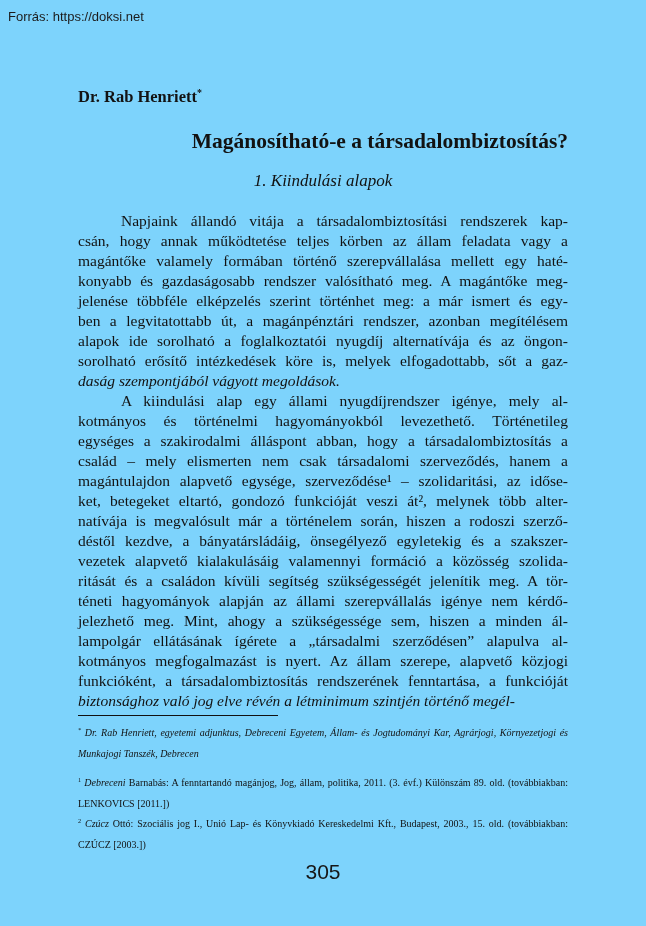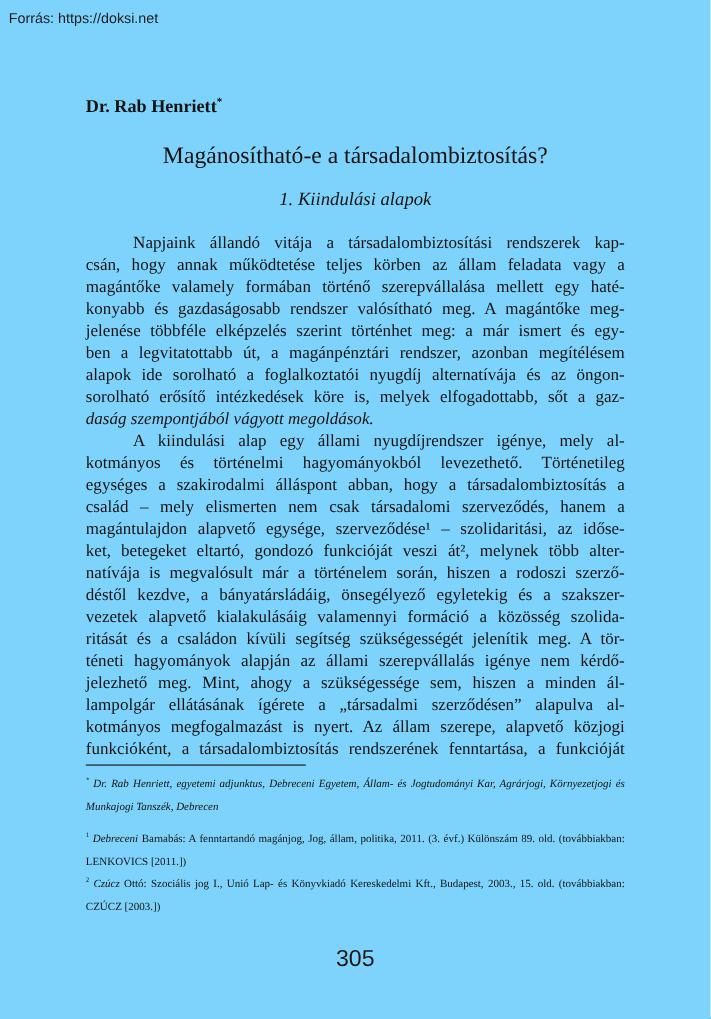--- a/index.html
+++ b/index.html
@@ -28,22 +28,22 @@
   }
   .author-line {
     font-size: 16.5px;
     font-weight: bold;
     line-height: 19px;
   }
   .author-line sup { font-size: 0.6em; }
   .doc-title {
     margin: 23px 0 0 0;
     font-size: 21.5px;
-    font-weight: normal;
-    text-align: center;
+    font-weight: bold;
+    text-align: right;
     line-height: 25px;
   }
   .section-heading {
     margin-top: 17px;
     font-size: 17px;
     font-style: italic;
     text-align: center;
     line-height: 20px;
   }
   .body-text {
@@ -123,20 +123,21 @@
         <div class="body-line">ket, betegeket eltartó, gondozó funkcióját veszi át², melynek több alter-</div>
         <div class="body-line">natívája is megvalósult már a történelem során, hiszen a rodoszi szerző-</div>
         <div class="body-line">déstől kezdve, a bányatársládáig, önsegélyező egyletekig és a szakszer-</div>
         <div class="body-line">vezetek alapvető kialakulásáig valamennyi formáció a közösség szolida-</div>
         <div class="body-line">ritását és a családon kívüli segítség szükségességét jelenítik meg. A tör-</div>
         <div class="body-line">téneti hagyományok alapján az állami szerepvállalás igénye nem kérdő-</div>
         <div class="body-line">jelezhető meg. Mint, ahogy a szükségessége sem, hiszen a minden ál-</div>
         <div class="body-line">lampolgár ellátásának ígérete a „társadalmi szerződésen” alapulva al-</div>
         <div class="body-line">kotmányos megfogalmazást is nyert. Az állam szerepe, alapvető közjogi</div>
         <div class="body-line">funkcióként, a társadalombiztosítás rendszerének fenntartása, a funkcióját</div>
+        <div class="body-line para-last">biztonsághoz való jog elve révén a létminimum szintjén történő megél-</div>
       </div>
 
     <div class="footnote-area">
       <div class="footnote-rule"></div>
 
       <div class="footnote-author-note"><sup>*</sup><span> Dr. Rab Henriett, egyetemi adjunktus, Debreceni Egyetem, Állam- és Jogtudományi Kar, Agrárjogi, Környezetjogi és Munkajogi Tanszék, Debrecen</span></div>
 
       <div id="footnotes">
           <div class="fn-item"><sup>1</sup><span class="fn-author"> Debreceni</span><span> Barnabás: A fenntartandó magánjog, Jog, állam, politika, 2011. (3. évf.) Különszám 89. old. (továbbiakban: LENKOVICS [2011.])</span></div>
           <div class="fn-item"><sup>2</sup><span class="fn-author"> Czúcz</span><span> Ottó: Szociális jog I., Unió Lap- és Könyvkiadó Kereskedelmi Kft., Budapest, 2003., 15. old. (továbbiakban: CZÚCZ [2003.])</span></div>

